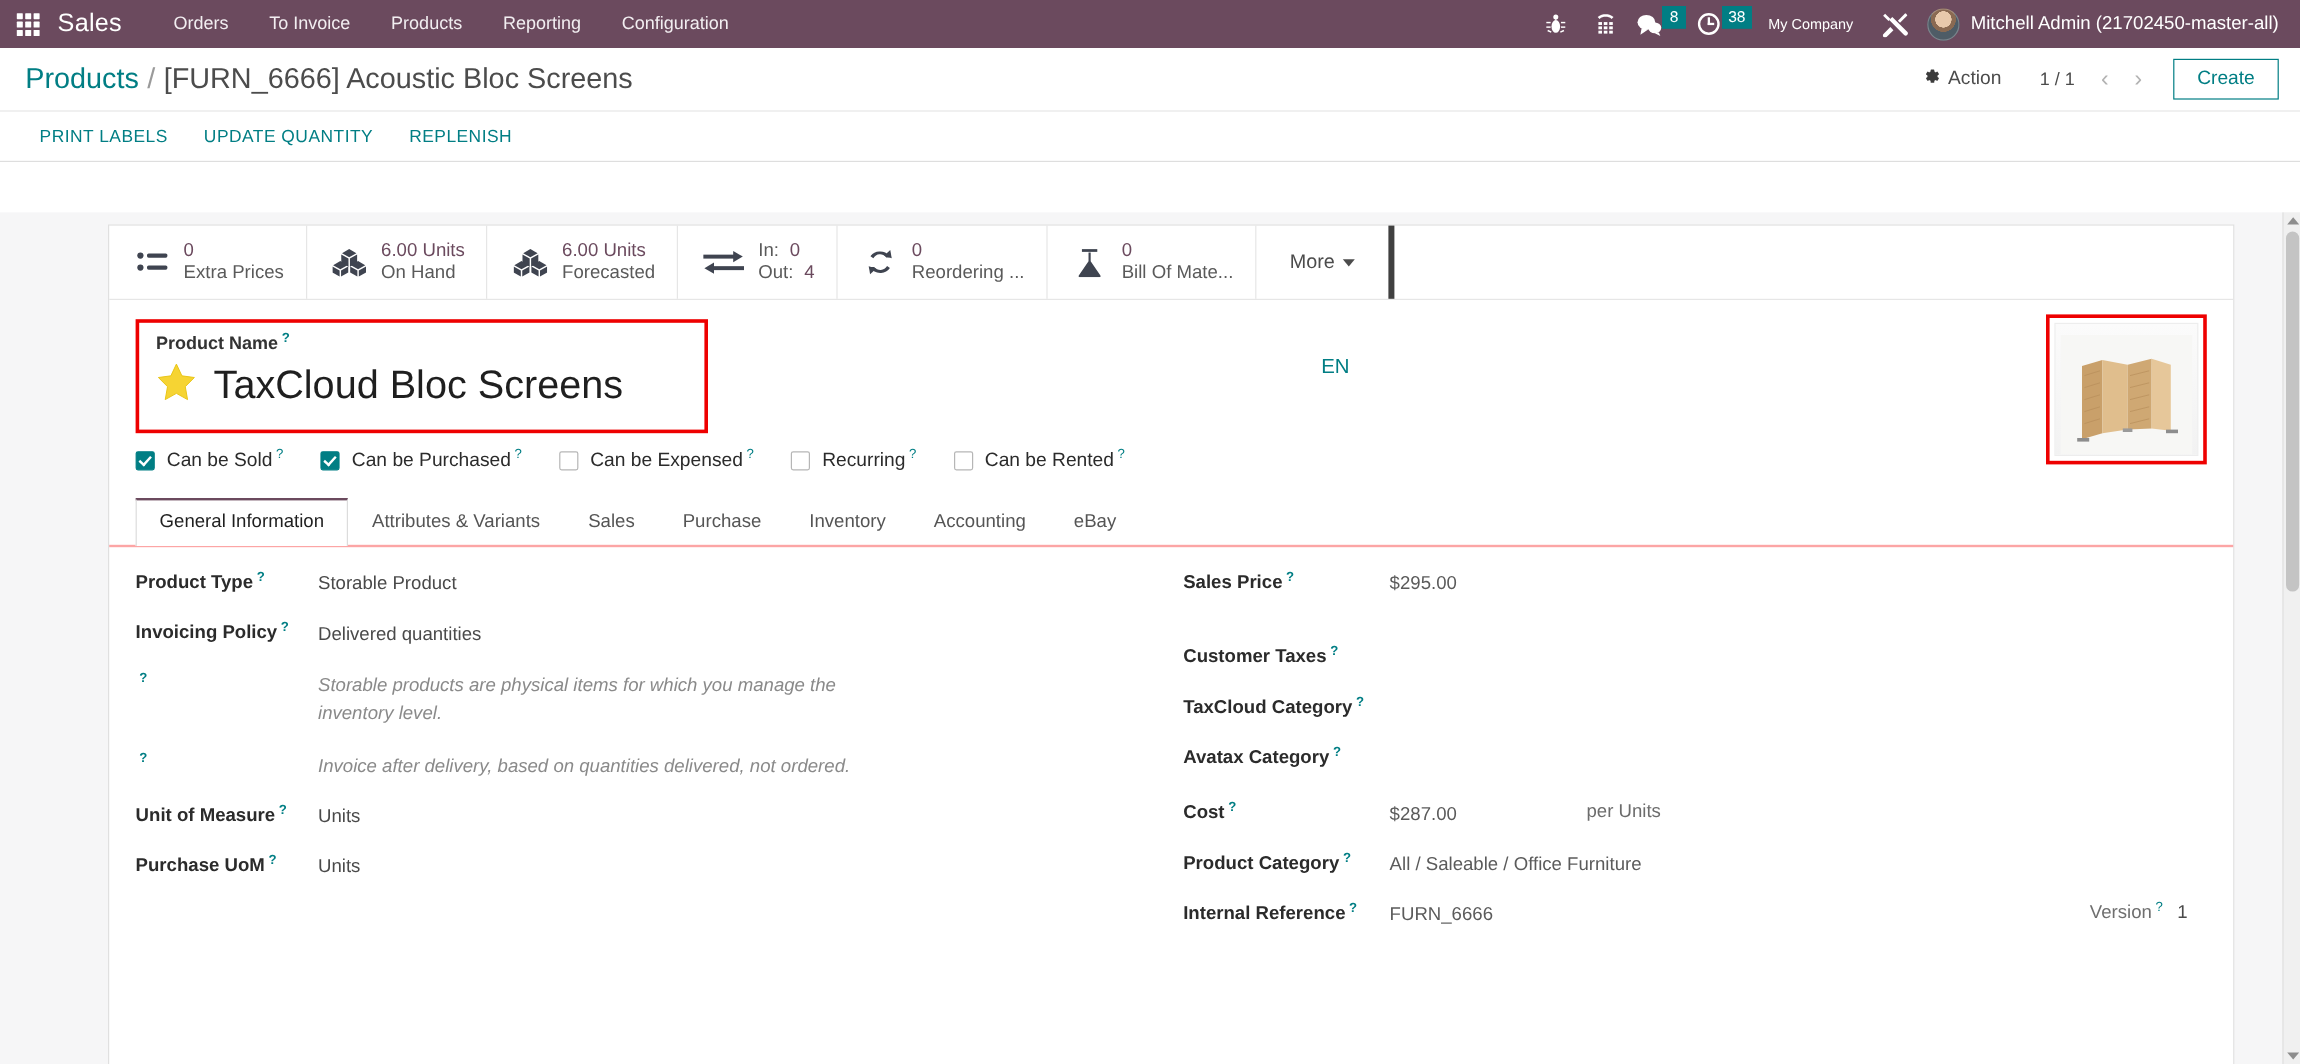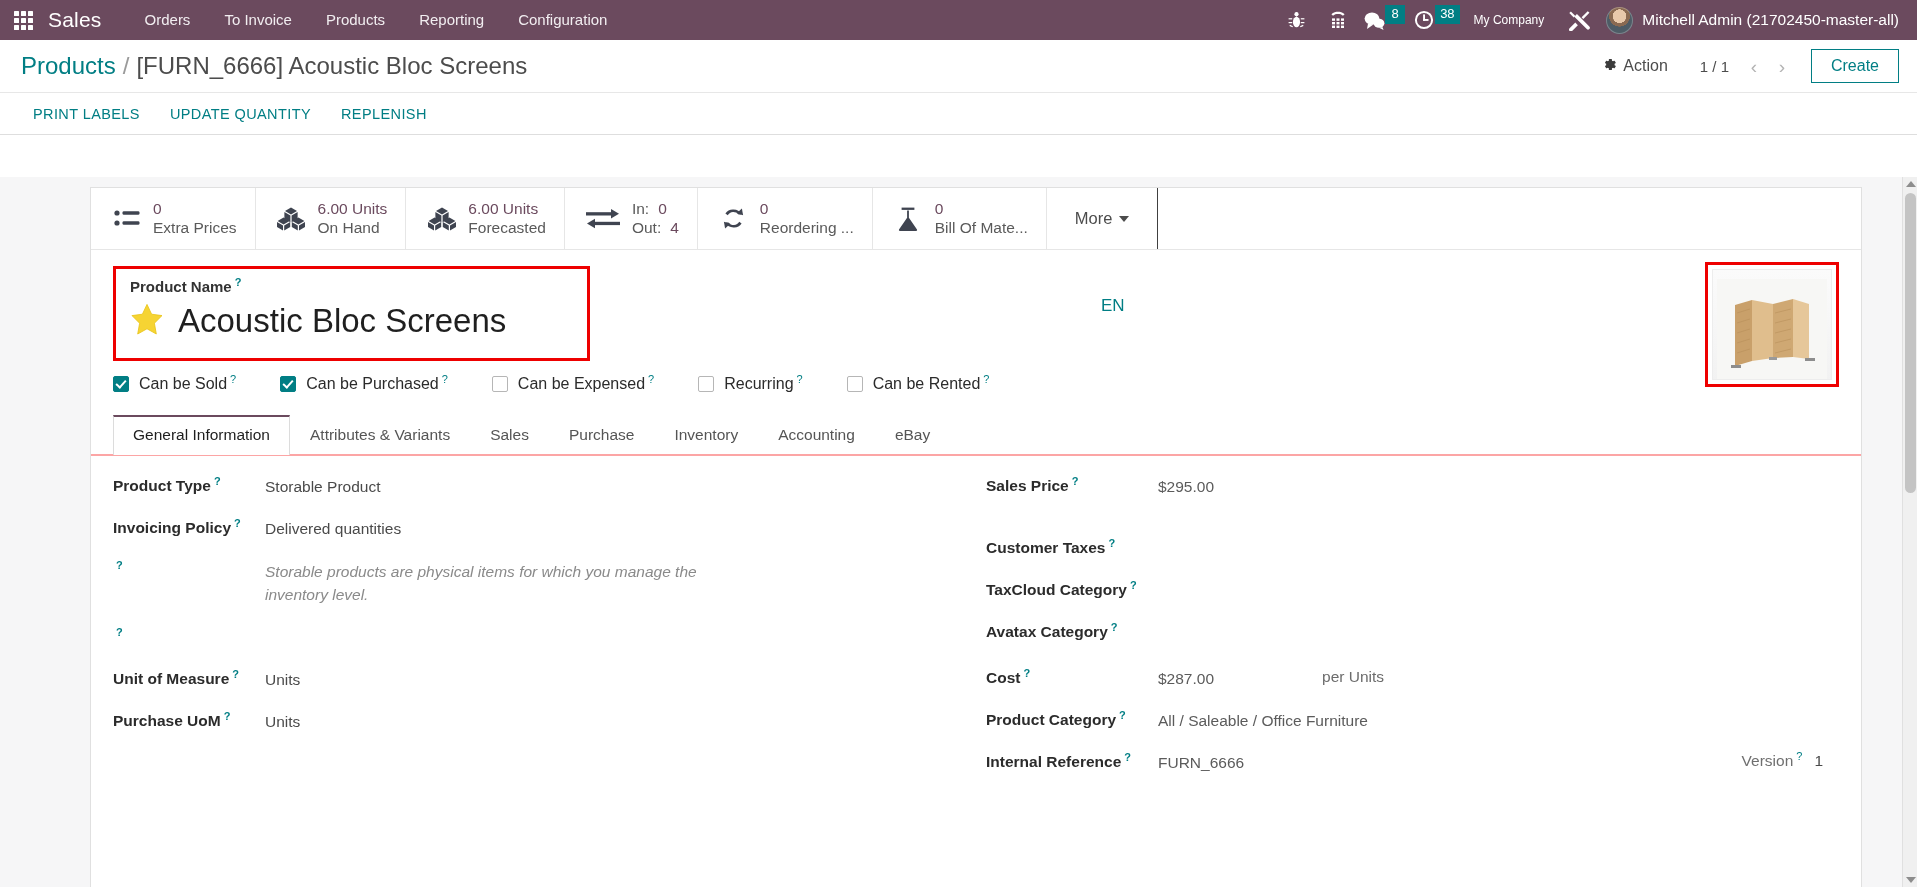--- a/index.html
+++ b/index.html
@@ -143,21 +143,21 @@
   .stat-ico { flex: none; display: flex; align-items: center; justify-content: center; width: 31px; }
   .stat-text { display: flex; flex-direction: column; line-height: 1.22; white-space: nowrap; }
   .stat-val { font-size: 15.5px; color: #6b4a5e; }
   .stat-lbl { font-size: 15.5px; color: #5a5a5a; }
   .stat-kv { display: flex; gap: 9px; font-size: 15.5px; }
   .stat-kv .k { color: #5a5a5a; }
   .stat-kv .v { color: #6b4a5e; }
   .more-btn {
     display: flex; align-items: center; gap: 7px; padding: 0 28px;
     font-size: 16.5px; color: #4c4c4c; cursor: pointer;
-    border-right: 1px solid #404040;
+    border-right: 5px solid #404040;
   }
   .caret-down {
     width: 0; height: 0; border-left: 5px solid transparent;
     border-right: 5px solid transparent; border-top: 6px solid #4c4c4c;
   }
   .stat-fill { flex: 1 1 auto; }
 
   
   .title-zone { display: flex; padding: 16px 22px 0 22px; position: relative; }
   .title-left { flex: 0 0 auto; width: 1160px; }
@@ -185,21 +185,21 @@
   }
   .img-inner {
     width: 100%; height: 100%;
     background: linear-gradient(#fbfbfb, #f2f2f2);
     border: 1px solid #ededed;
     display: flex; align-items: flex-end; justify-content: center;
     overflow: hidden;
   }
 
   
-  .chk-row { display: flex; align-items: center; gap: 16px; padding: 14px 22px 0 22px; text-align: center; }
+  .chk-row { display: flex; align-items: center; gap: 3px; padding: 14px 22px 0 22px; text-align: center; }
   .chk-wrap { display: flex; align-items: center; gap: 10px; margin-right: 28px; cursor: pointer; }
   .chk {
     width: 16px; height: 16px; flex: none;
     border: 1px solid #b6b6b6; background: #fff; border-radius: 2px;
     display: flex; align-items: center; justify-content: center;
   }
   .chk.on { background: #017e84; border-color: #017e84; }
   .chk.on::after {
     content: ""; width: 4px; height: 8px; margin-top: -2px;
     border: solid #fff; border-width: 0 2px 2px 0; transform: rotate(42deg);
@@ -525,21 +525,21 @@
           <div class="fld-label">
             <span>Product Name</span>
               <span class="qmark">?</span>
           </div>
           <div class="name-line">
             <span class="star-fav">
               <svg width="34" height="33" viewBox="0 0 34 33">
                 <path fill="#f6d433" stroke="#e8c313" stroke-width="0.8" d="M17 1.4 L21.6 11.2 L32 12.6 L24.4 20.2 L26.3 31 L17 25.8 L7.7 31 L9.6 20.2 L2 12.6 L12.4 11.2 Z"></path>
               </svg>
             </span>
-            <span class="prod-name">Acoustic Bloc Screens</span>
+            <span class="prod-name">TaxCloud Bloc Screens</span>
           </div>
         </div>
       </div>
 
       <div class="lang-badge">EN</div>
 
       <div class="img-box">
         <div class="img-inner">
           <svg width="110" height="100" viewBox="0 0 110 100">
             <rect x="0" y="0" width="110" height="100" fill="#f7f7f5"></rect>
@@ -644,20 +644,21 @@
           <span class="flabel only-q">
               <span class="qmark">?</span>
             </span>
           <span class="fhelp">Storable products are physical items for which you manage the inventory level.</span>
         </div>
 
         <div class="frow">
           <span class="flabel only-q">
               <span class="qmark">?</span>
             </span>
+          <span class="fhelp">Invoice after delivery, based on quantities delivered, not ordered.</span>
         </div>
 
         <div class="frow">
           <span class="flabel">
               <span>Unit of Measure</span>
               <span class="qmark">?</span>
             </span>
           <span class="fvalue">Units</span>
         </div>
 

